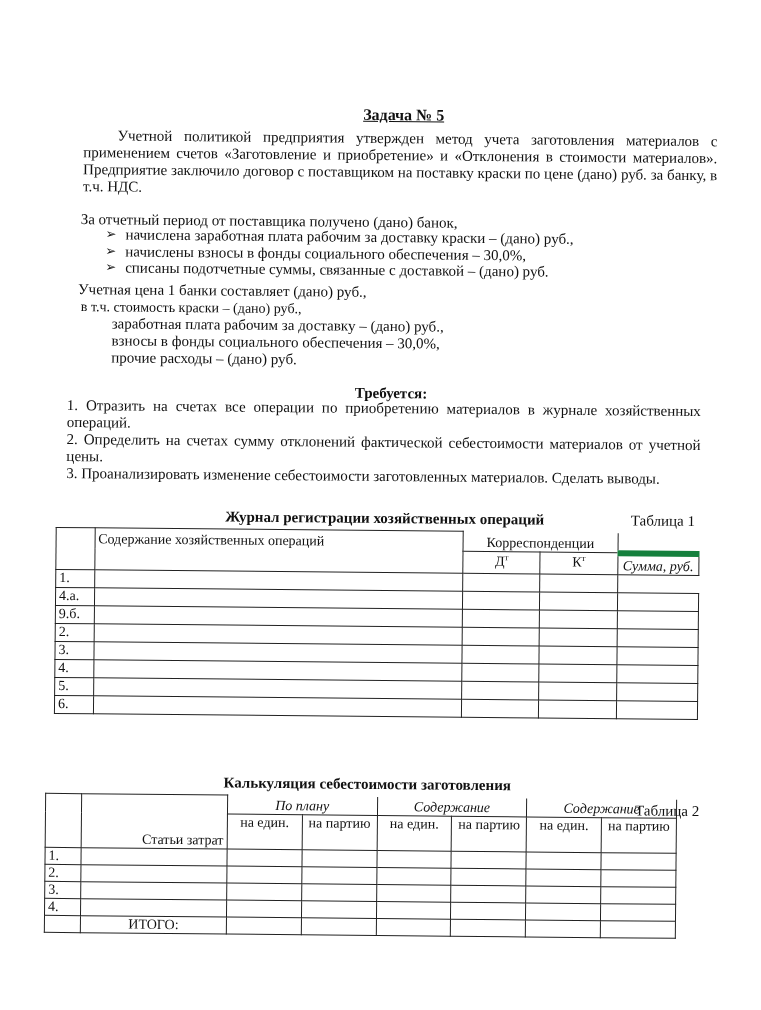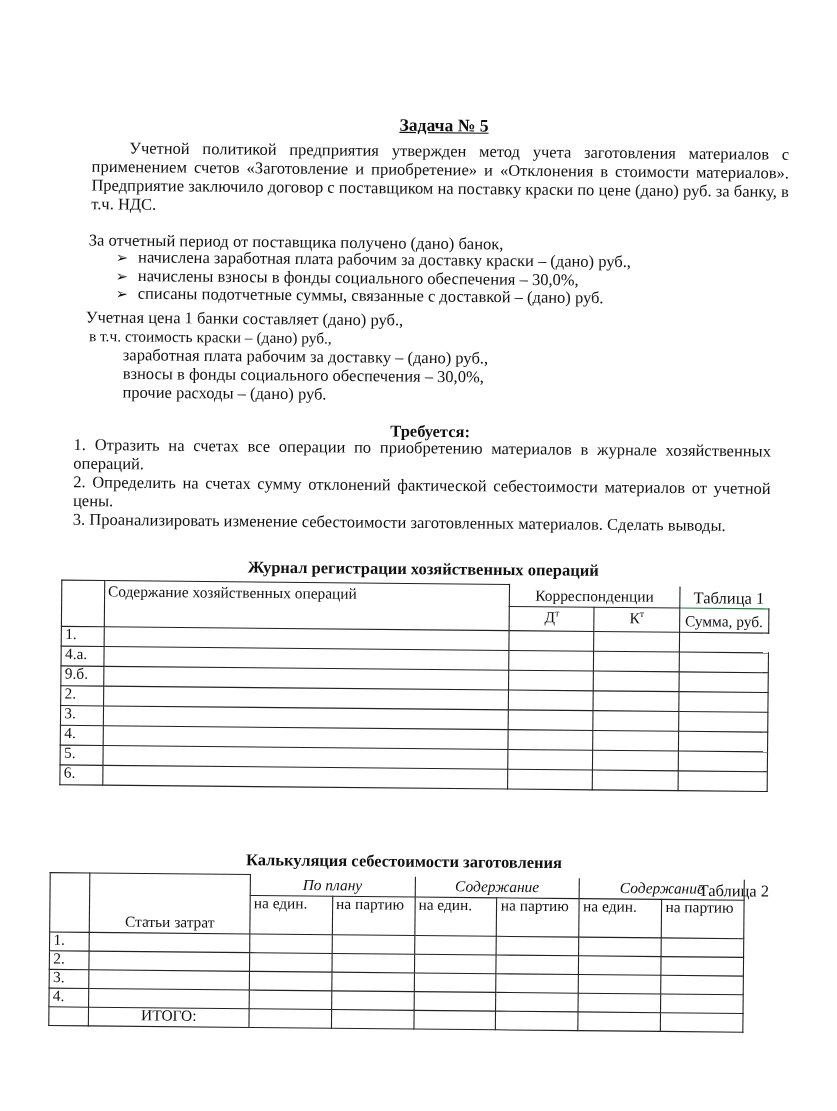--- a/index.html
+++ b/index.html
@@ -85,21 +85,21 @@
     font-weight: bold;
     font-size: 15px;
     text-align: center;
   }
   .t1-title { top: 510px; }
   .t2-title { top: 776px; left: 0; width: 740px; }
   .t-caption {
     position: absolute;
     font-size: 15px;
   }
-  .t1-caption { left: 631px; top: 534px; }
+  .t1-caption { left: 631px; top: 510px; }
   .t2-caption { left: 638px; top: 800px; }
 
   table.grid {
     position: absolute;
     border-collapse: collapse;
     font-size: 14px;
   }
   table.grid td, table.grid th {
     border: 1px solid #222;
     padding: 0 3px;
@@ -123,22 +123,22 @@
   .t1 .no-top-right { border-top: none; border-right: none; }
   sup { font-size: 9px; }
 
   
   .t2 { left: 48px; top: 796px; width: 632px; }
   .t2 .c-num { width: 34px; }
   .t2 .c-name { width: 136px; }
   .t2 .c-v { width: 70px; }
   .t2 tr.r { height: 17px; }
   .t2 .grp { text-align: center; vertical-align: bottom; border-top: none; height: 18px; font-style: italic; }
-  .t2 .sub { line-height: 16px; height: 34px; margin-left: 16px; }
-  .t2 .name-head { vertical-align: bottom; text-align: center; padding-bottom: 0; }
+  .t2 .sub { text-align: center; line-height: 16px; height: 34px; margin-left: 16px; }
+  .t2 .name-head { vertical-align: bottom; text-align: right; padding-bottom: 0; }
   .t2 .total { text-align: center; }
 </style>
 </head>
 <body>
 
 <div class="page">
 
   <div class="title">Задача № 5</div>
 
   <div class="para p-intro">Учетной политикой предприятия утвержден метод учета заготовления материалов с применением счетов «Заготовление и приобретение» и «Отклонения в стоимости материалов». Предприятие заключило договор с поставщиком на поставку краски по цене (дано) руб. за банку, в т.ч. НДС.</div>
@@ -192,21 +192,21 @@
         <span>Содержание хозяйственных операций</span>
       </td>
       <td colspan="2" class="corr-head">Корреспонденции</td>
       <td class="no-top-right" style="border-bottom:none;">
         
       </td>
     </tr>
     <tr class="hdr-sub">
       <td class="sub"><span>Д</span><sup>т</sup></td>
       <td class="sub"><span>К</span><sup>т</sup></td>
-      <td rowspan="2" class="sum-head" style="border-top:1px solid #15803d;">Сумма, руб.</td>
+      <td rowspan="2" class="sum-head" style="border-top:6px solid #15803d;font-style:italic;">Сумма, руб.</td>
     </tr>
     </tbody>
       <tbody id="t1-body">
         <tr class="r">
           <td>1.</td>
           <td></td>
           <td></td>
           <td></td>
         </tr>
         <tr class="r">

